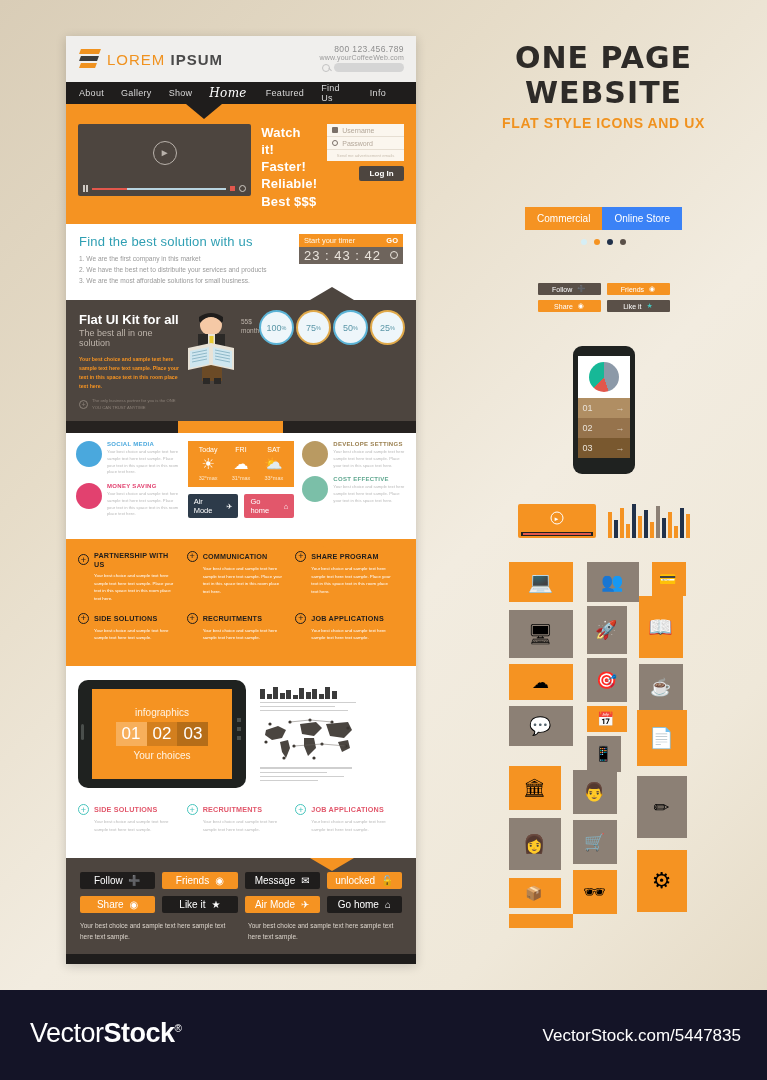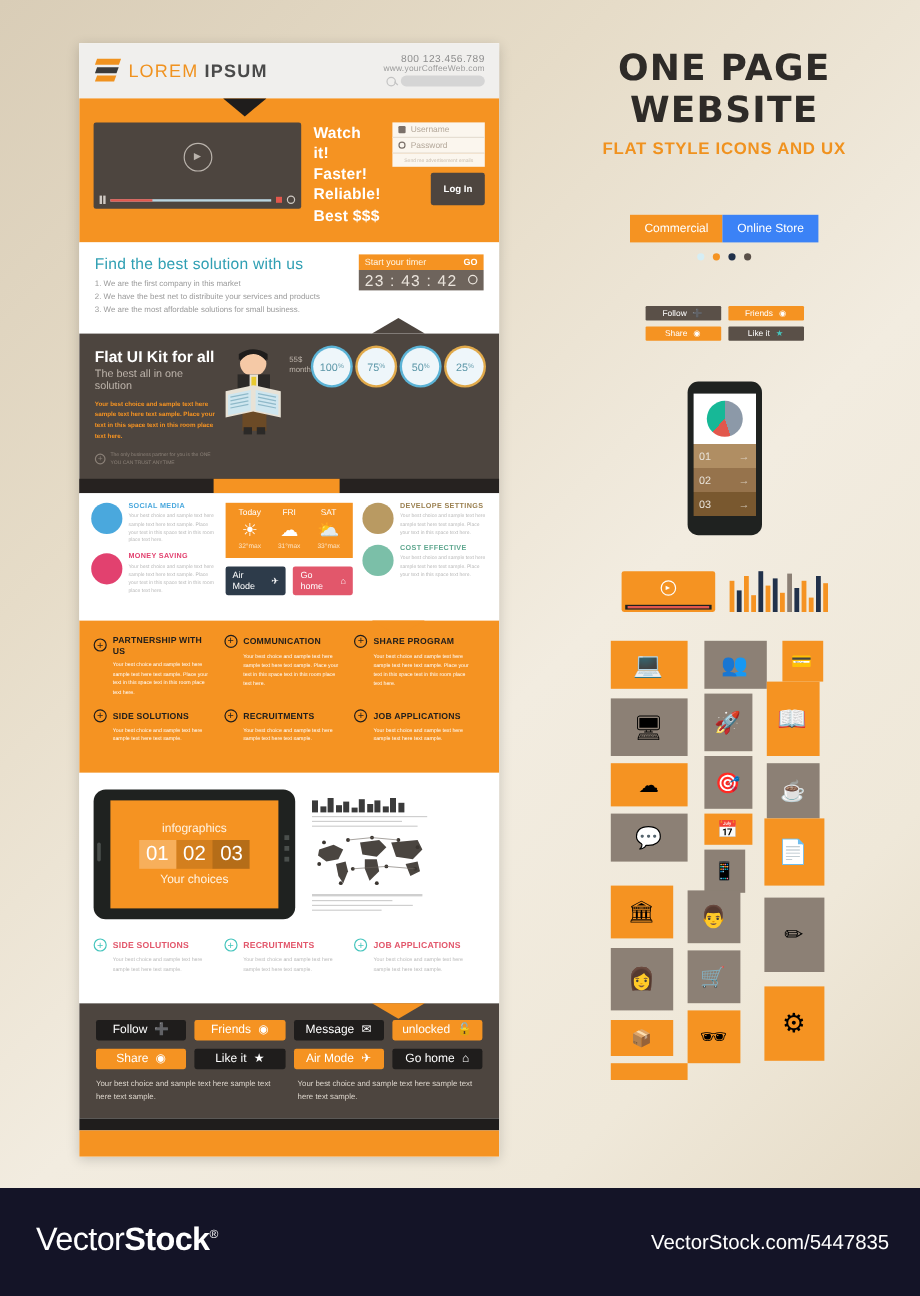--- a/index.html
+++ b/index.html
@@ -56,21 +56,21 @@
   .track { flex: 1; height: 2px; background: #b8d4e0; position: relative; }
   .track i { position: absolute; left: 0; top: 0; height: 2px; width: 26%; background: #e2574c; }
   .sq { width: 5px; height: 5px; background: #e2574c; }
   .dot-o { width: 7px; height: 7px; border: 1.4px solid #cfc9c3; border-radius: 50%; }
   .claims { color: #fff; font-size: 13px; line-height: 1.32; font-weight: bold; letter-spacing: .2px; }
   .login { width: 78px; }
   .lf { background: #fbf6ee; border-bottom: 1px solid #e6ded2; height: 13px; display: flex; align-items: center; gap: 4px; padding: 0 5px; font-size: 7px; color: #b4a89a; }
   .lf .g { width: 6px; height: 6px; background: #7a7069; border-radius: 1px; }
   .lf .g.circ { border-radius: 50%; background: none; border: 1.3px solid #7a7069; }
   .lnote { background: #fbf6ee; height: 11px; font-size: 4.2px; color: #cbc0b2; text-align: center; line-height: 11px; }
-  .login-btn { margin-top: 5px; height: 27px; background: #4d453f; color: #fff; font-size: 8px; font-weight: bold; display: flex; align-items: center; justify-content: center; border-radius: 2px; margin-left: 32px; }
+  .login-btn { margin-top: 5px; height: 15px; background: #4d453f; color: #fff; font-size: 8px; font-weight: bold; display: flex; align-items: center; justify-content: center; border-radius: 2px; margin-left: 32px; }
 
   
   .solution { background: #fff; padding: 10px 13px 14px 13px; position: relative; }
   .sol-title { color: #2f9fb3; font-size: 13px; font-weight: normal; letter-spacing: .2px; }
   .sol-list { margin-top: 5px; font-size: 6.6px; color: #9a9a9a; line-height: 1.65; }
   .timer { position: absolute; right: 13px; top: 10px; width: 104px; }
   .timer-top { background: #f59322; color: #fff6e6; font-size: 7.5px; padding: 2px 5px; display: flex; justify-content: space-between; }
   .timer-top b { color: #fff; }
   .timer-num { background: #6e645c; color: #eae4dc; font-size: 13px; letter-spacing: 1px; padding: 1px 5px; display: flex; align-items: center; justify-content: space-between; }
   .timer-num .tdot { width: 8px; height: 8px; border: 1.6px solid #eae4dc; border-radius: 50%; }
@@ -155,21 +155,21 @@
   .bb-txts { display: flex; gap: 14px; margin-top: 4px; }
   .bb-txts div { flex: 1; font-size: 6.5px; color: #ddd6cd; line-height: 1.7; }
 
   .darkrule { height: 10px; background: #1f1d1c; }
   .footnav { height: 22px; background: #f59322; display: flex; align-items: center; padding: 0 13px; }
 
   
   .right { position: absolute; left: 440px; top: 40px; width: 327px; }
   .title1 { text-align: center; font-size: 30px; font-weight: bold; color: #2e2b28; letter-spacing: 1px; font-family: "DejaVu Sans", sans-serif; }
   .title2 { text-align: center; font-size: 14px; font-weight: bold; color: #f0921f; letter-spacing: .6px; margin-top: 5px; }
-  .tabs { display: flex; justify-content: center; margin-top: 48px; }
+  .tabs { display: flex; justify-content: center; margin-top: 76px; }
   .tab { font-size: 10px; padding: 6px 12px; color: #fff; }
   .tab.on { background: #f59322; }
   .tab.off { background: #3b82f6; }
   .dots-row { display: flex; gap: 7px; justify-content: center; margin-top: 9px; }
   .dots-row i { width: 6px; height: 6px; border-radius: 50%; display: block; }
   .minibtns { width: 132px; margin: 38px auto 0 auto; }
   .mb-row { display: flex; gap: 6px; margin-bottom: 5px; }
   .mb { flex: 1; height: 12px; font-size: 7px; color: #fff; display: flex; align-items: center; justify-content: center; gap: 5px; border-radius: 1px; }
   .mb.dark { background: #5a5048; }
   .mb.or { background: #f59322; }
@@ -217,20 +217,29 @@
     <div class="head-right">
       <div class="phone-n">800 123.456.789</div>
       <div class="web-n">www.yourCoffeeWeb.com</div>
       <div class="search-row">
         <div class="search-ico"></div>
         <div class="search-box"></div>
       </div>
     </div>
   </div>
 
+  <div class="nav">
+    <a>About</a>
+    <a>Gallery</a>
+    <a>Show</a>
+    <a class="home">Home</a>
+    <a>Featured</a>
+    <a>Find Us</a>
+    <a>Info</a>
+  </div>
 
   <div class="hero">
     <div class="hero-row">
       <div class="player">
         <div class="play-c">►</div>
         <div class="bar">
           <div class="pause"></div>
           <div class="track">
               <i></i>
             </div>

